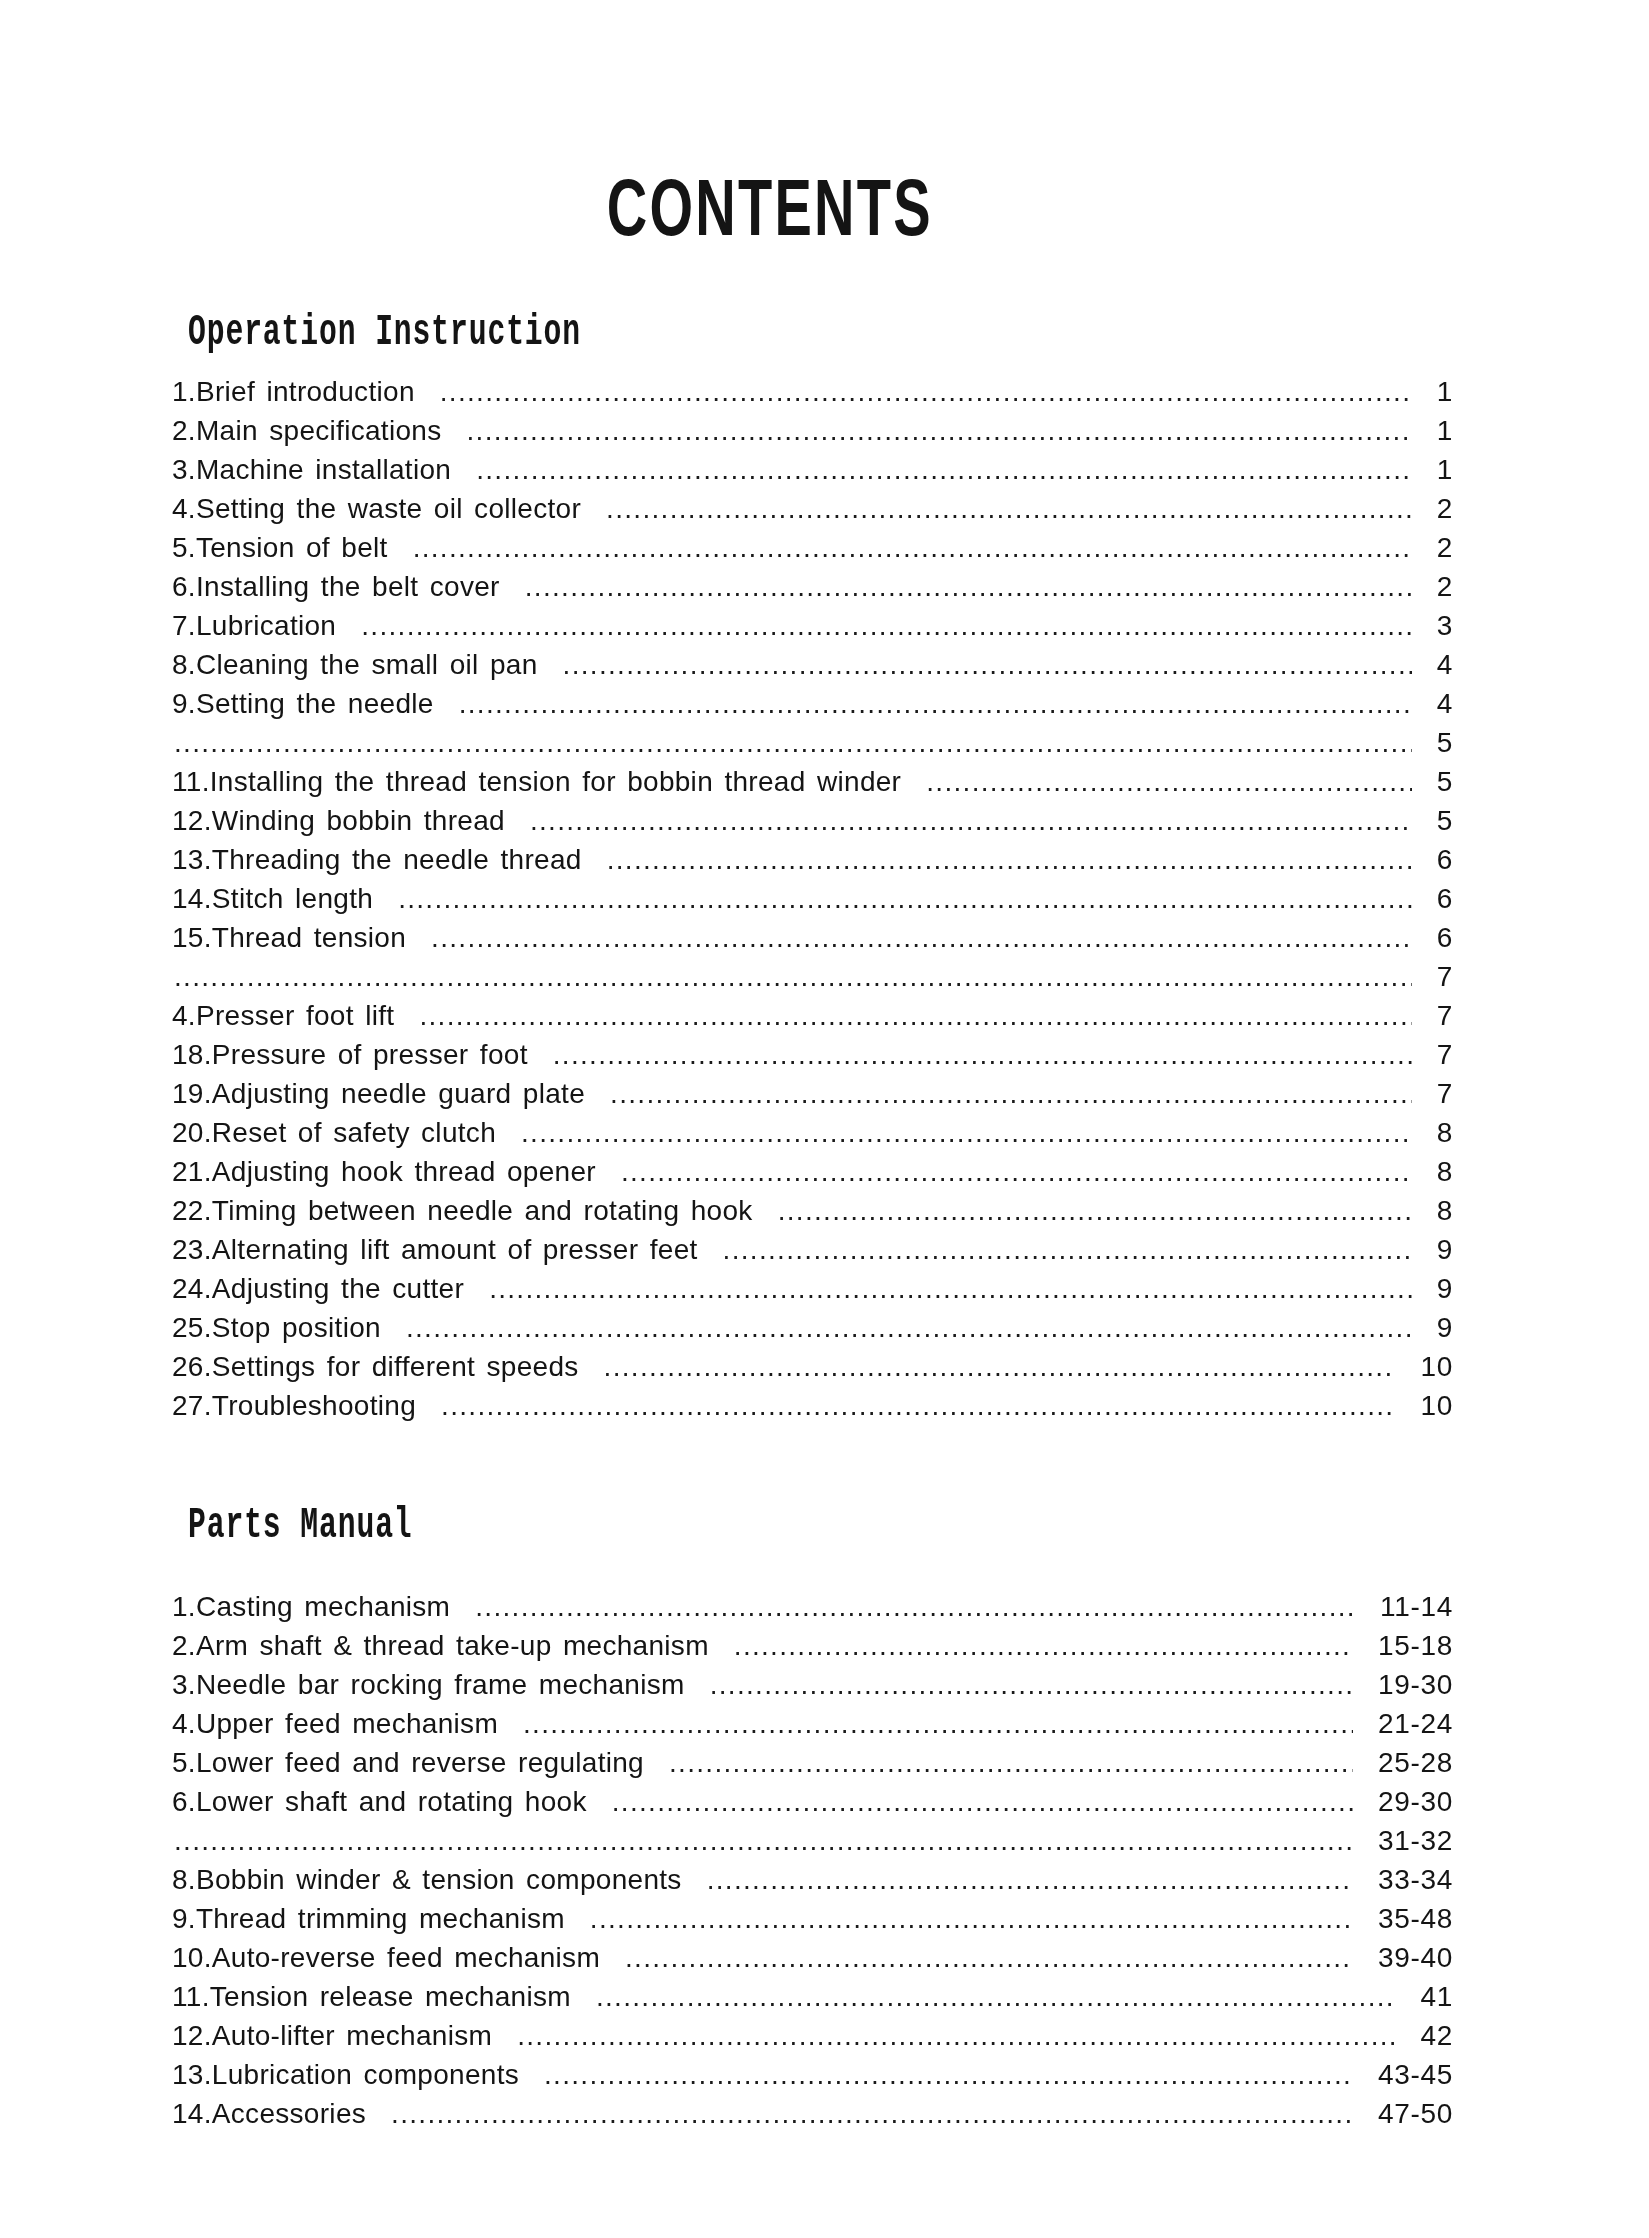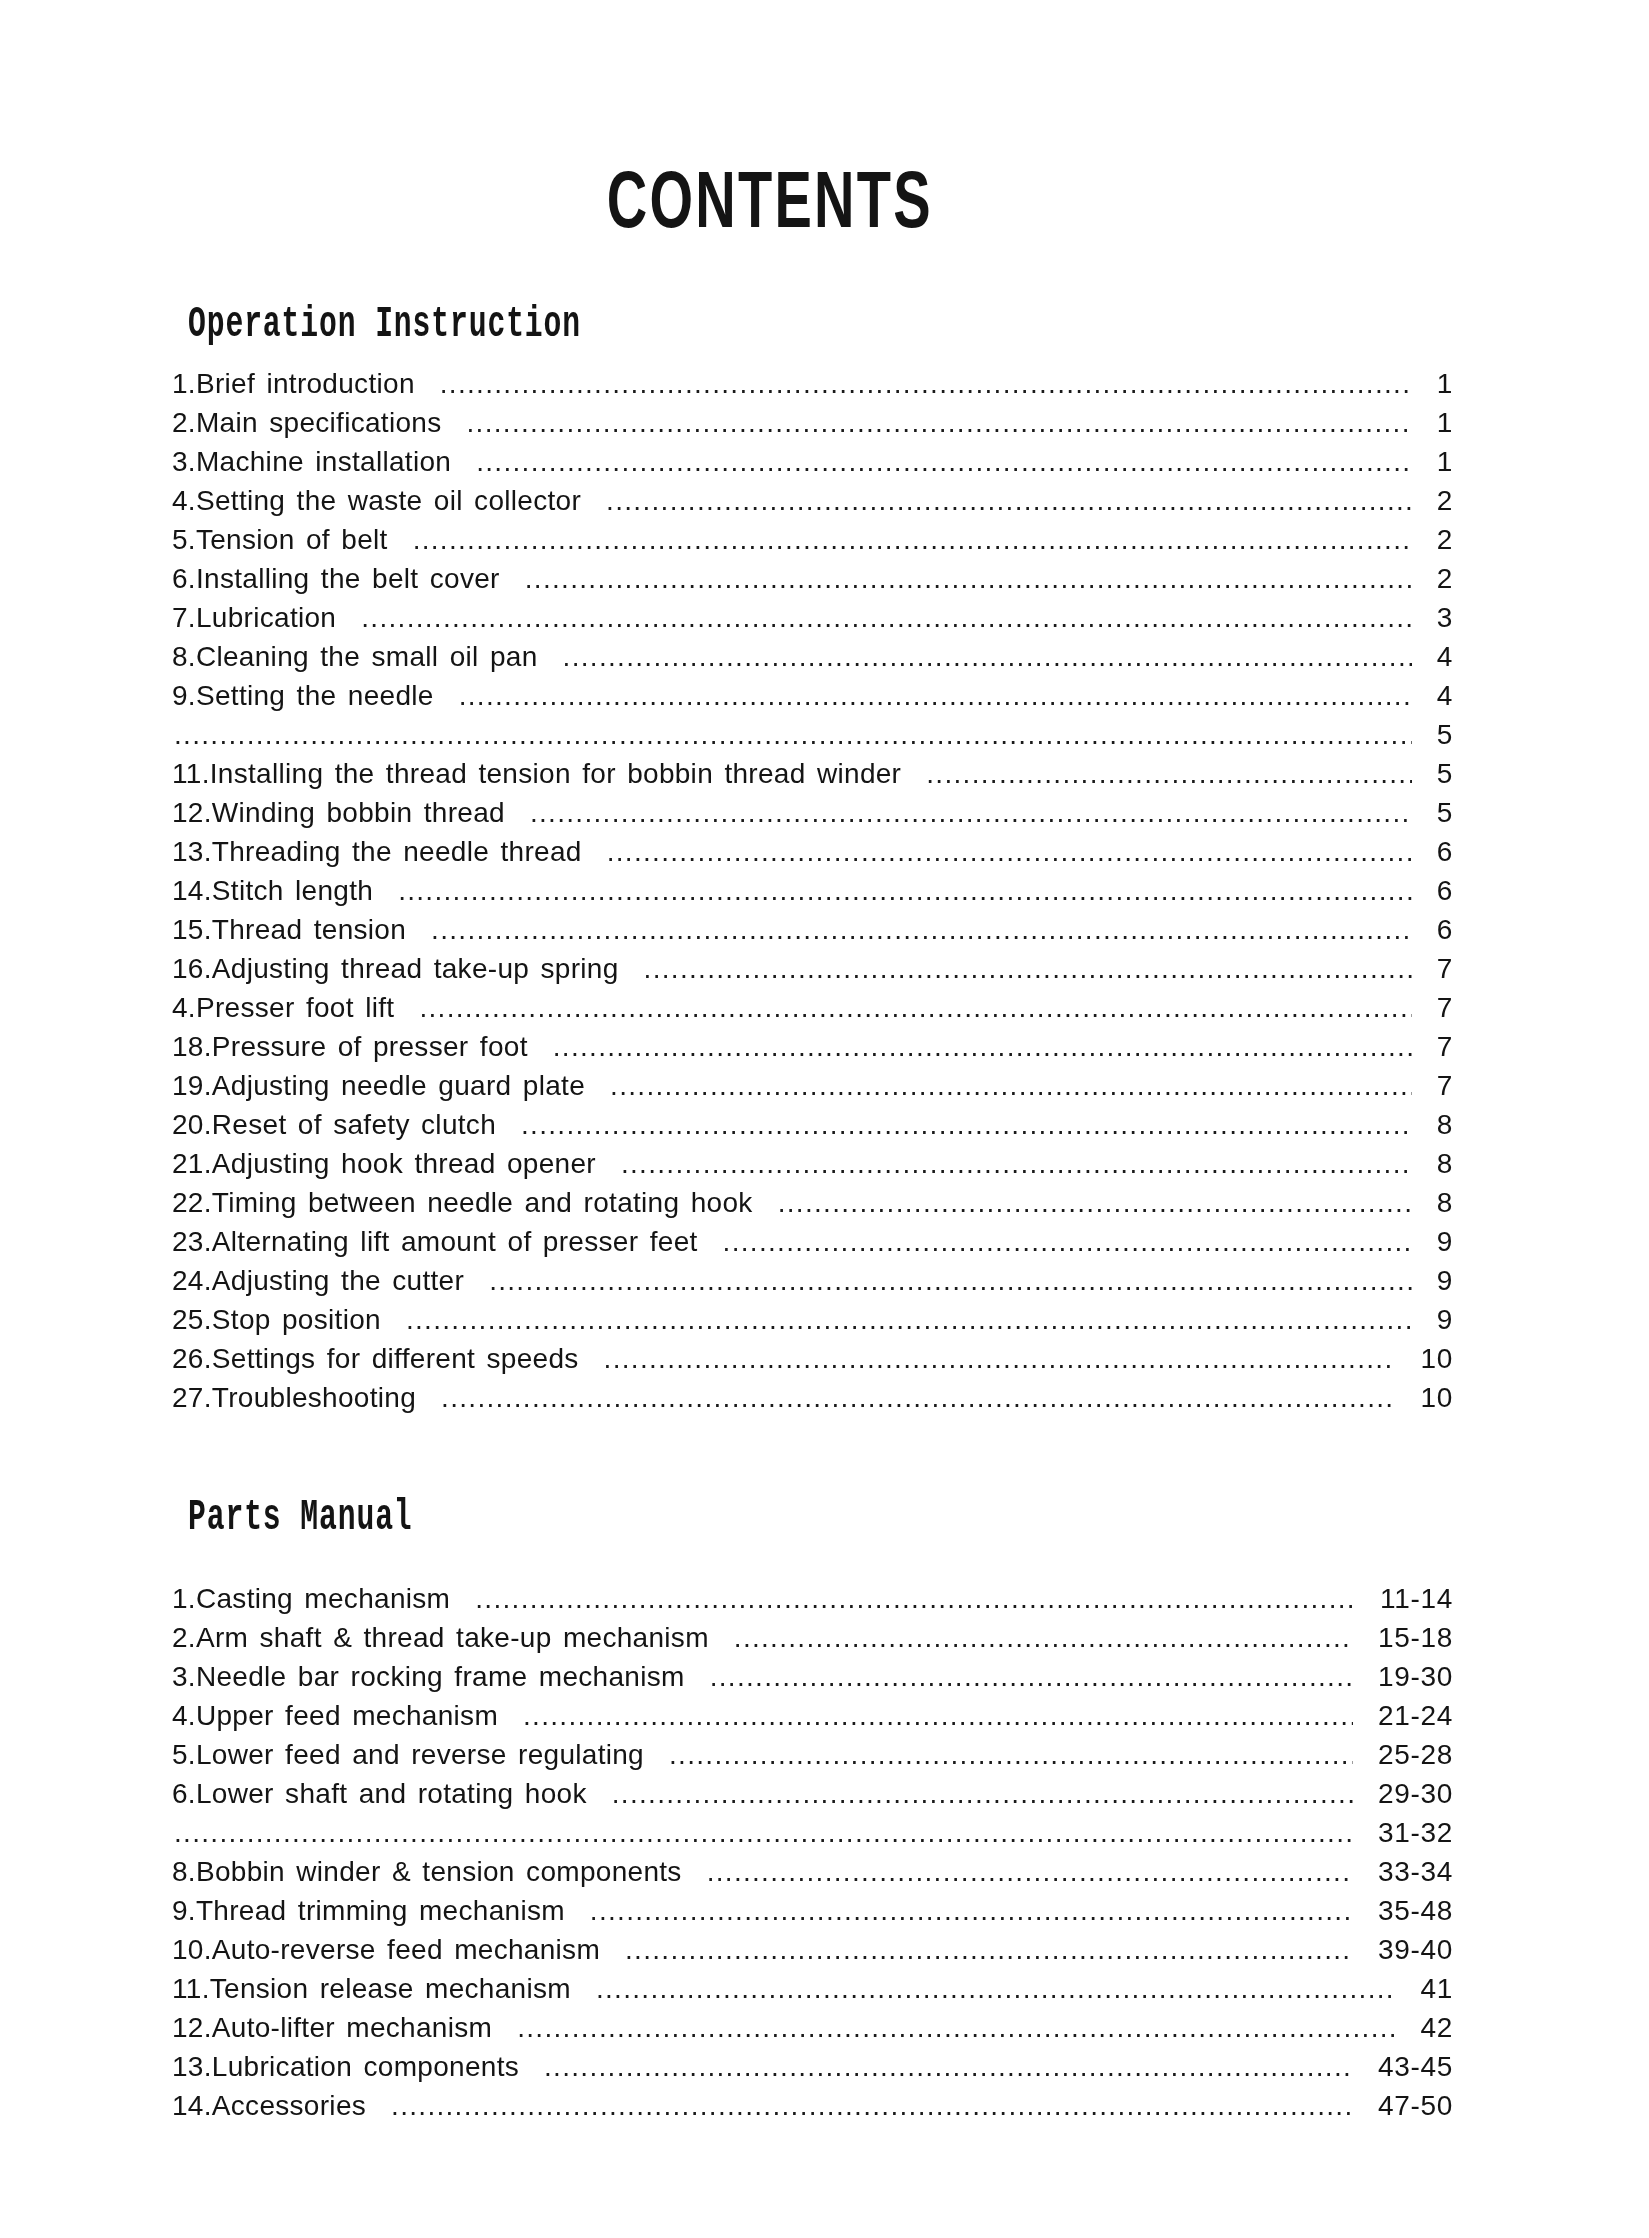--- a/index.html
+++ b/index.html
@@ -12,21 +12,21 @@
     width: 1649px;
     height: 2239px;
     background: #ffffff;
     box-sizing: border-box;
     padding: 152px 196px 0 172px;
     font-family: "Liberation Sans", "DejaVu Sans", sans-serif;
     color: #141414;
     overflow: hidden;
   }
   h1.title {
-    margin: 8px;
+    margin: 16px;
     text-align: center;
     font-size: 80px;
     line-height: 1;
     font-weight: bold;
     position: relative;
     left: -43px;
     white-space: nowrap;
   }
   .condensed {
     display: inline-block;
@@ -169,21 +169,20 @@
     <span class="pagenum">6</span>
   </div>
 
   <div class="row">
     <span class="label">15.Thread tension</span>
     <span class="leader" aria-hidden="true">....................................................................................................................................................................................................................................................................</span>
     <span class="pagenum">6</span>
   </div>
 
   <div class="row">
-    <span class="label">16.Adjusting thread take-up spring</span>
     <span class="leader" aria-hidden="true">....................................................................................................................................................................................................................................................................</span>
     <span class="pagenum">7</span>
   </div>
 
   <div class="row">
     <span class="label">4.Presser foot lift</span>
     <span class="leader" aria-hidden="true">....................................................................................................................................................................................................................................................................</span>
     <span class="pagenum">7</span>
   </div>
 

